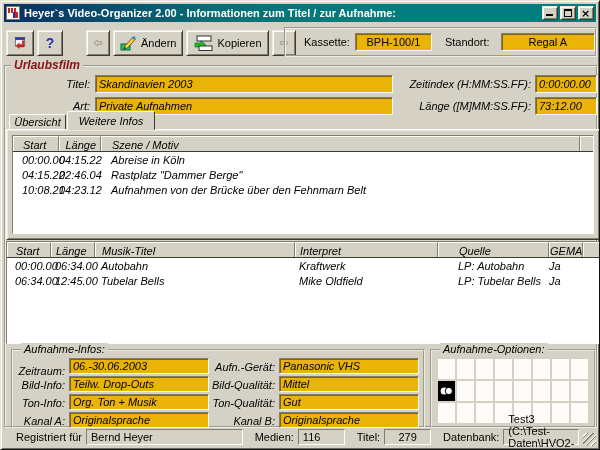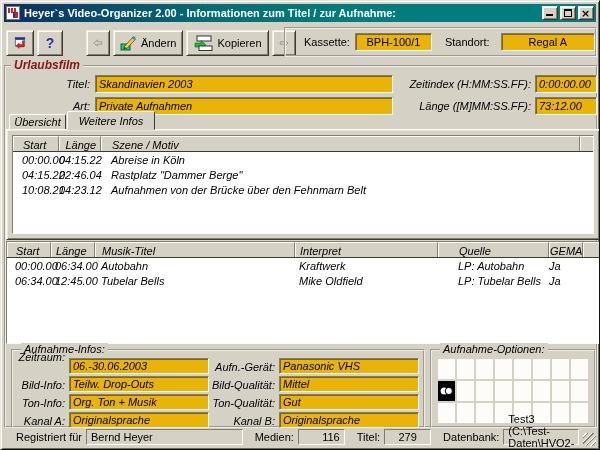--- a/index.html
+++ b/index.html
@@ -240,21 +240,21 @@
           <span class="c-ip">Mike Oldfield</span>
           <span class="c-qu">LP: Tubelar Bells</span>
           <span class="c-ge">Ja</span>
         </div>
       </div>
     </div>
 
     <div id="infos-group" class="groupbox">
       <span class="gb-small-label">Aufnahme-Infos:</span>
 
-      <span class="info-row-label lbl" style="left:0;top:0;width:52px">Zeitraum:</span>
+      <span class="info-row-label lbl" style="left:0;top:14px;width:52px">Zeitraum:</span>
       <div class="wfield sunken" style="position:absolute;left:56px;top:7px;width:140px;height:16px">
           <span>06.-30.06.2003</span>
         </div>
       <span class="info-row-label lbl" style="left:190px;top:10px;width:72px">Aufn.-Gerät:</span>
       <div class="wfield sunken" style="position:absolute;left:266px;top:7px;width:140px;height:16px">
           <span>Panasonic VHS</span>
         </div>
 
       <span class="info-row-label lbl" style="left:0;top:28px;width:52px">Bild-Info:</span>
       <div class="wfield sunken" style="position:absolute;left:56px;top:25px;width:140px;height:16px">
@@ -319,21 +319,21 @@
         </div>
     </div>
   </div>
 
   <div id="statusbar">
     <span class="lbl">Registriert für</span>
     <span class="sfield statusfield" style="width:161px">
         <span>Bernd Heyer</span>
       </span>
     <span class="lbl">Medien:</span>
-    <span class="sfield statusfield center" style="width:48px;justify-content:flex-end">
+    <span class="sfield statusfield center" style="width:48px;justify-content:flex-start">
         <span>116</span>
       </span>
     <span class="lbl">Titel:</span>
     <span class="sfield statusfield" style="width:48px;justify-content:center">
         <span>279</span>
       </span>
     <span class="lbl">Datenbank:</span>
     <span class="sfield statusfield" style="flex:1">
         <span>Test3 (C:\Test-Daten\HVO2-Test3\)</span>
       </span>

